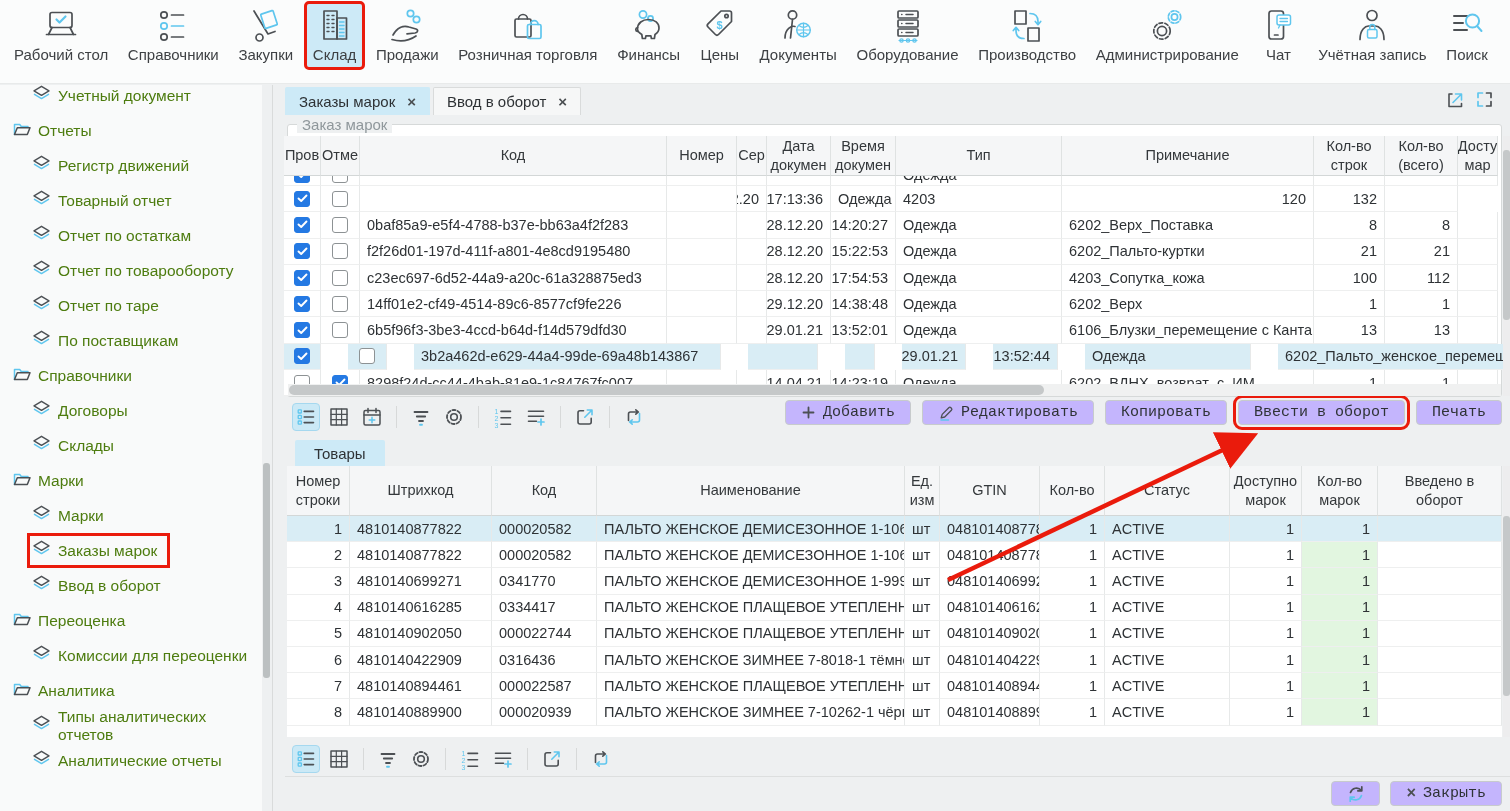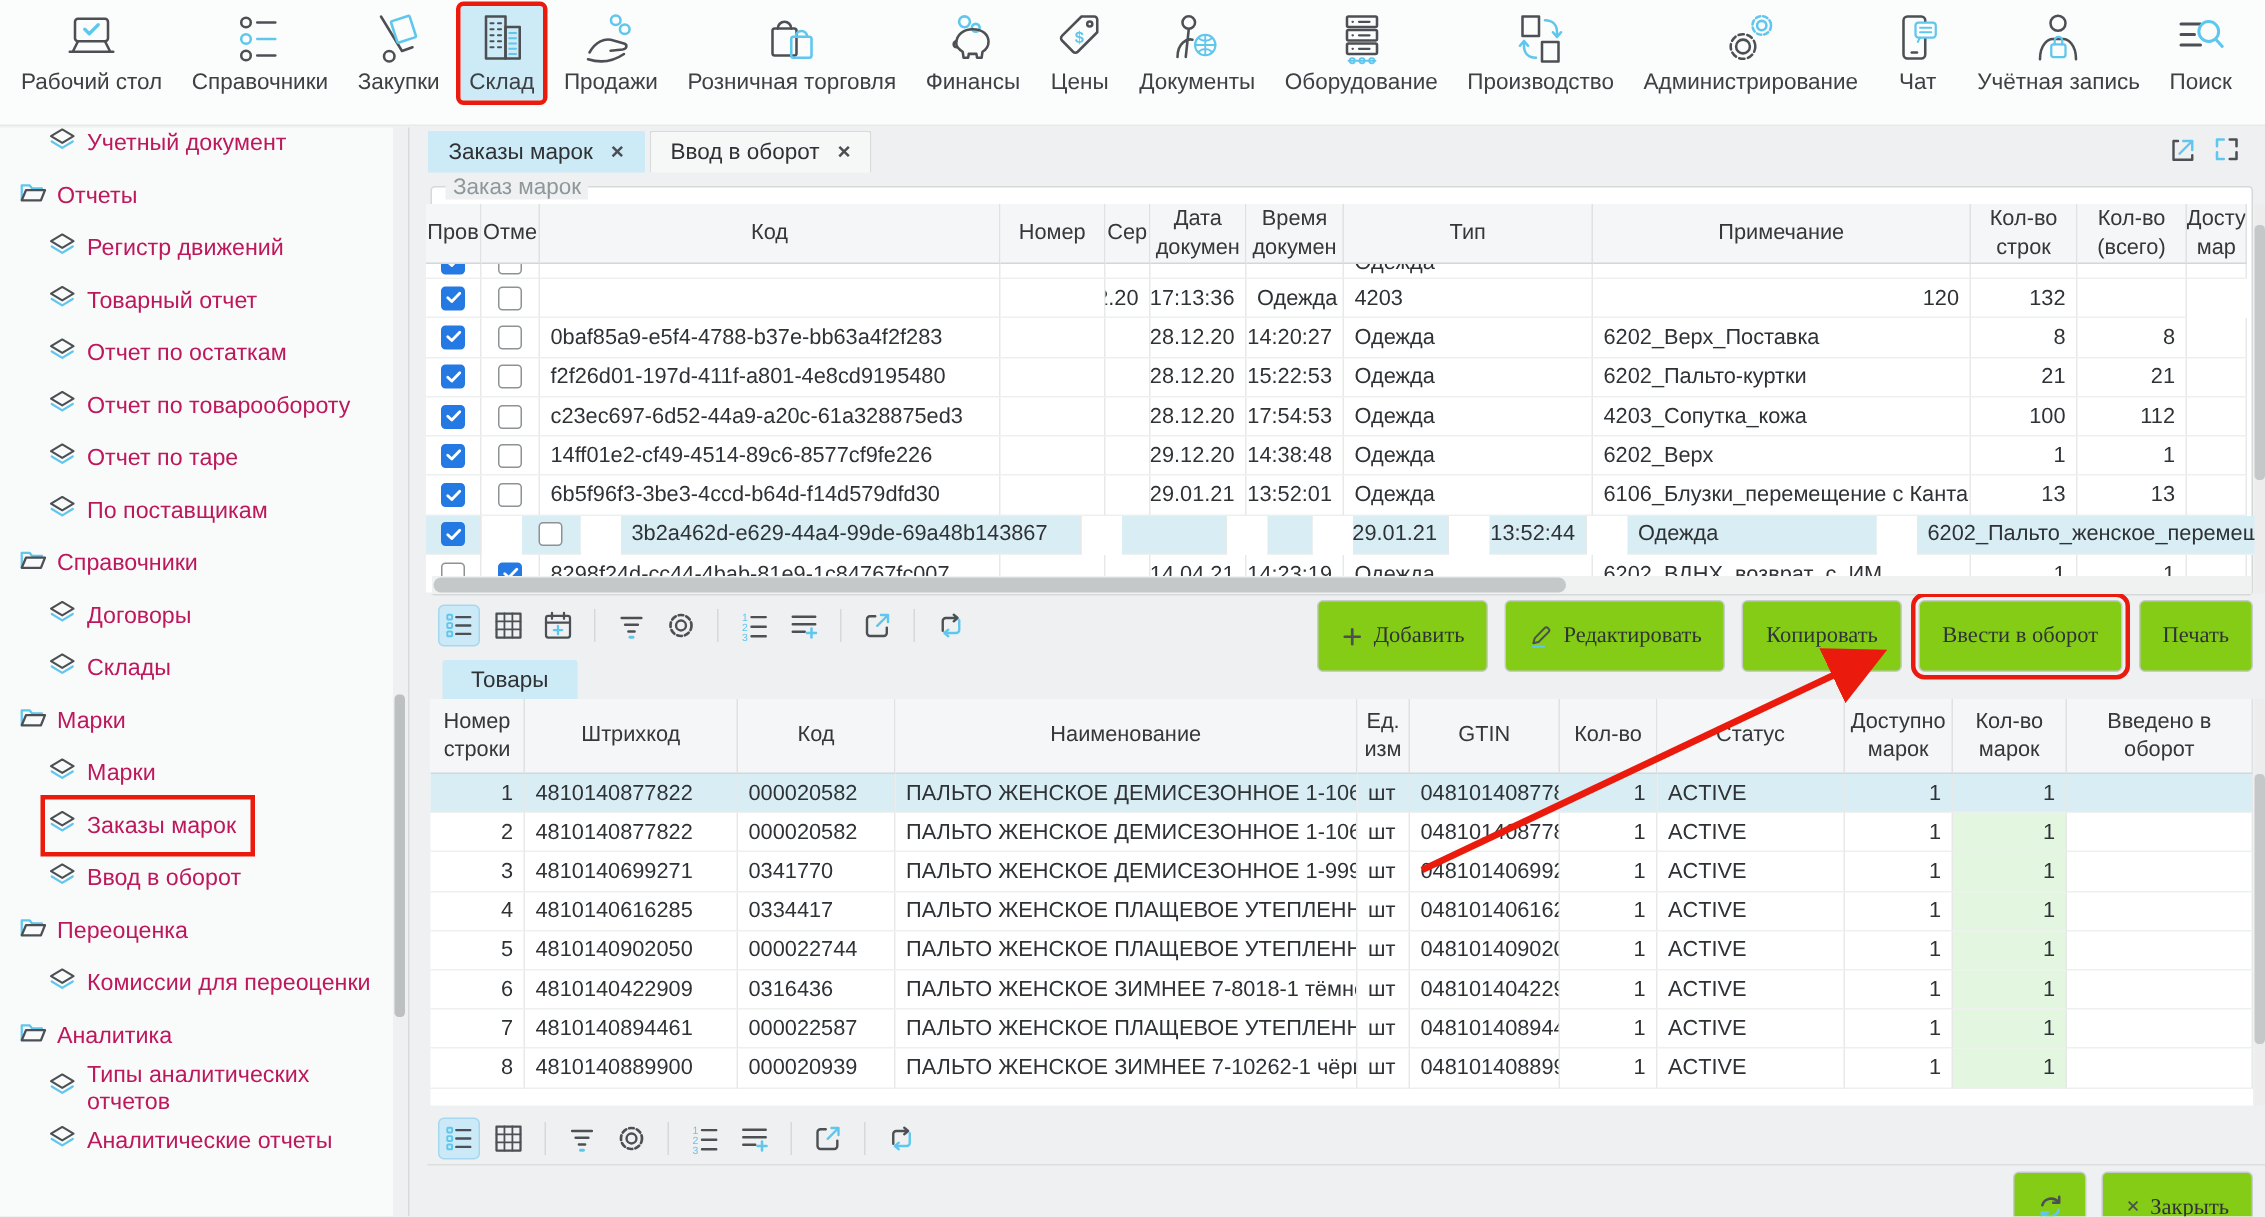--- a/index.html
+++ b/index.html
@@ -17,21 +17,21 @@
     border-bottom:1px solid #e8eaea;display:flex;justify-content:space-between;
     align-items:flex-start;padding:4px 16px 0 8px}
   .nav-item{display:flex;flex-direction:column;align-items:center;gap:0;
     padding:2px 6px 4px;border-radius:2px;font-size:15px;color:#3e4144;white-space:nowrap;cursor:default}
   .nav-item .icon svg{display:block}
   .nav-item.active{background:var(--tabblue);outline:3px solid var(--red)}
 
   
   .sidebar{position:absolute;left:0;top:85px;width:262px;height:726px;background:#f9fafa;overflow:hidden}
   .tree{position:absolute;left:0;top:-7px;width:100%}
-  .tree-item{height:35px;display:flex;font-size:15.5px;color:#be185d}
+  .tree-item{height:35px;display:flex;align-items:center;font-size:15.5px;color:#4d7c0f}
   .tree-item.lvl0{padding-left:10px}
   .tree-item.lvl1{padding-left:30px}
   .ti-inner{display:inline-flex;align-items:center;gap:7px;padding:4px 10px 4px 2px}
   .ti-inner.red-box{outline:3px solid var(--red)}
   .side-border{position:absolute;left:272px;top:85px;width:1px;height:726px;background:#d9dbdb}
   .side-scroll-thumb{position:absolute;left:263px;top:463px;width:7px;height:215px;background:#bcc0c1;border-radius:3px}
 
   
   .tabs{position:absolute;left:285px;top:87px;height:28px;display:flex;gap:3px}
   .tab{display:flex;align-items:center;gap:12px;padding:0 13px;font-size:15px;height:28px;
@@ -75,23 +75,23 @@
 
   
   .toolbar{position:absolute;height:32px;display:flex;align-items:center;gap:5px;z-index:2}
   .tb-icon{width:28px;height:28px;display:flex;align-items:center;justify-content:center;border-radius:4px}
   .tb-icon.selected{background:#cbe9f6;border:1px solid #a5d8ef}
   .tb-sep{width:1px;height:22px;background:#d7d9d9;margin:0 5px}
 
   
   .actions{position:absolute;left:700px;top:400px;width:802px;display:flex;justify-content:flex-end;
     align-items:center;gap:11px;z-index:2}
-  .btn{height:48px;padding:0 15px;background:#84cc16;border:1px solid #c7cbcc;border-radius:4px;
+  .btn{height:25px;padding:0 15px;background:#c4b5fd;border:1px solid #c7cbcc;border-radius:4px;
     font-size:15px;color:#2f3336;display:flex;align-items:center;gap:7px;
-    font-family:Liberation Serif, serif;cursor:default;white-space:nowrap}
+    font-family:Liberation Mono, monospace;cursor:default;white-space:nowrap}
   .btn .icon svg{display:block}
   .btn.red-box-btn{outline:3px solid var(--red);outline-offset:2px}
 
   .goods-tab{position:absolute;left:295px;top:440px;height:26px;padding:0 19px;background:var(--tabblue);
     border-radius:2px 2px 0 0;font-size:15px;display:flex;align-items:center;z-index:1}
 
   
   .footer-sep{position:absolute;left:285px;top:776px;width:1225px;height:1px;background:#dddfdf}
   .footer{position:absolute;left:285px;top:781px;width:1217px;display:flex;justify-content:flex-end;gap:10px}
   .icon-btn{width:49px;justify-content:center;padding:0}

